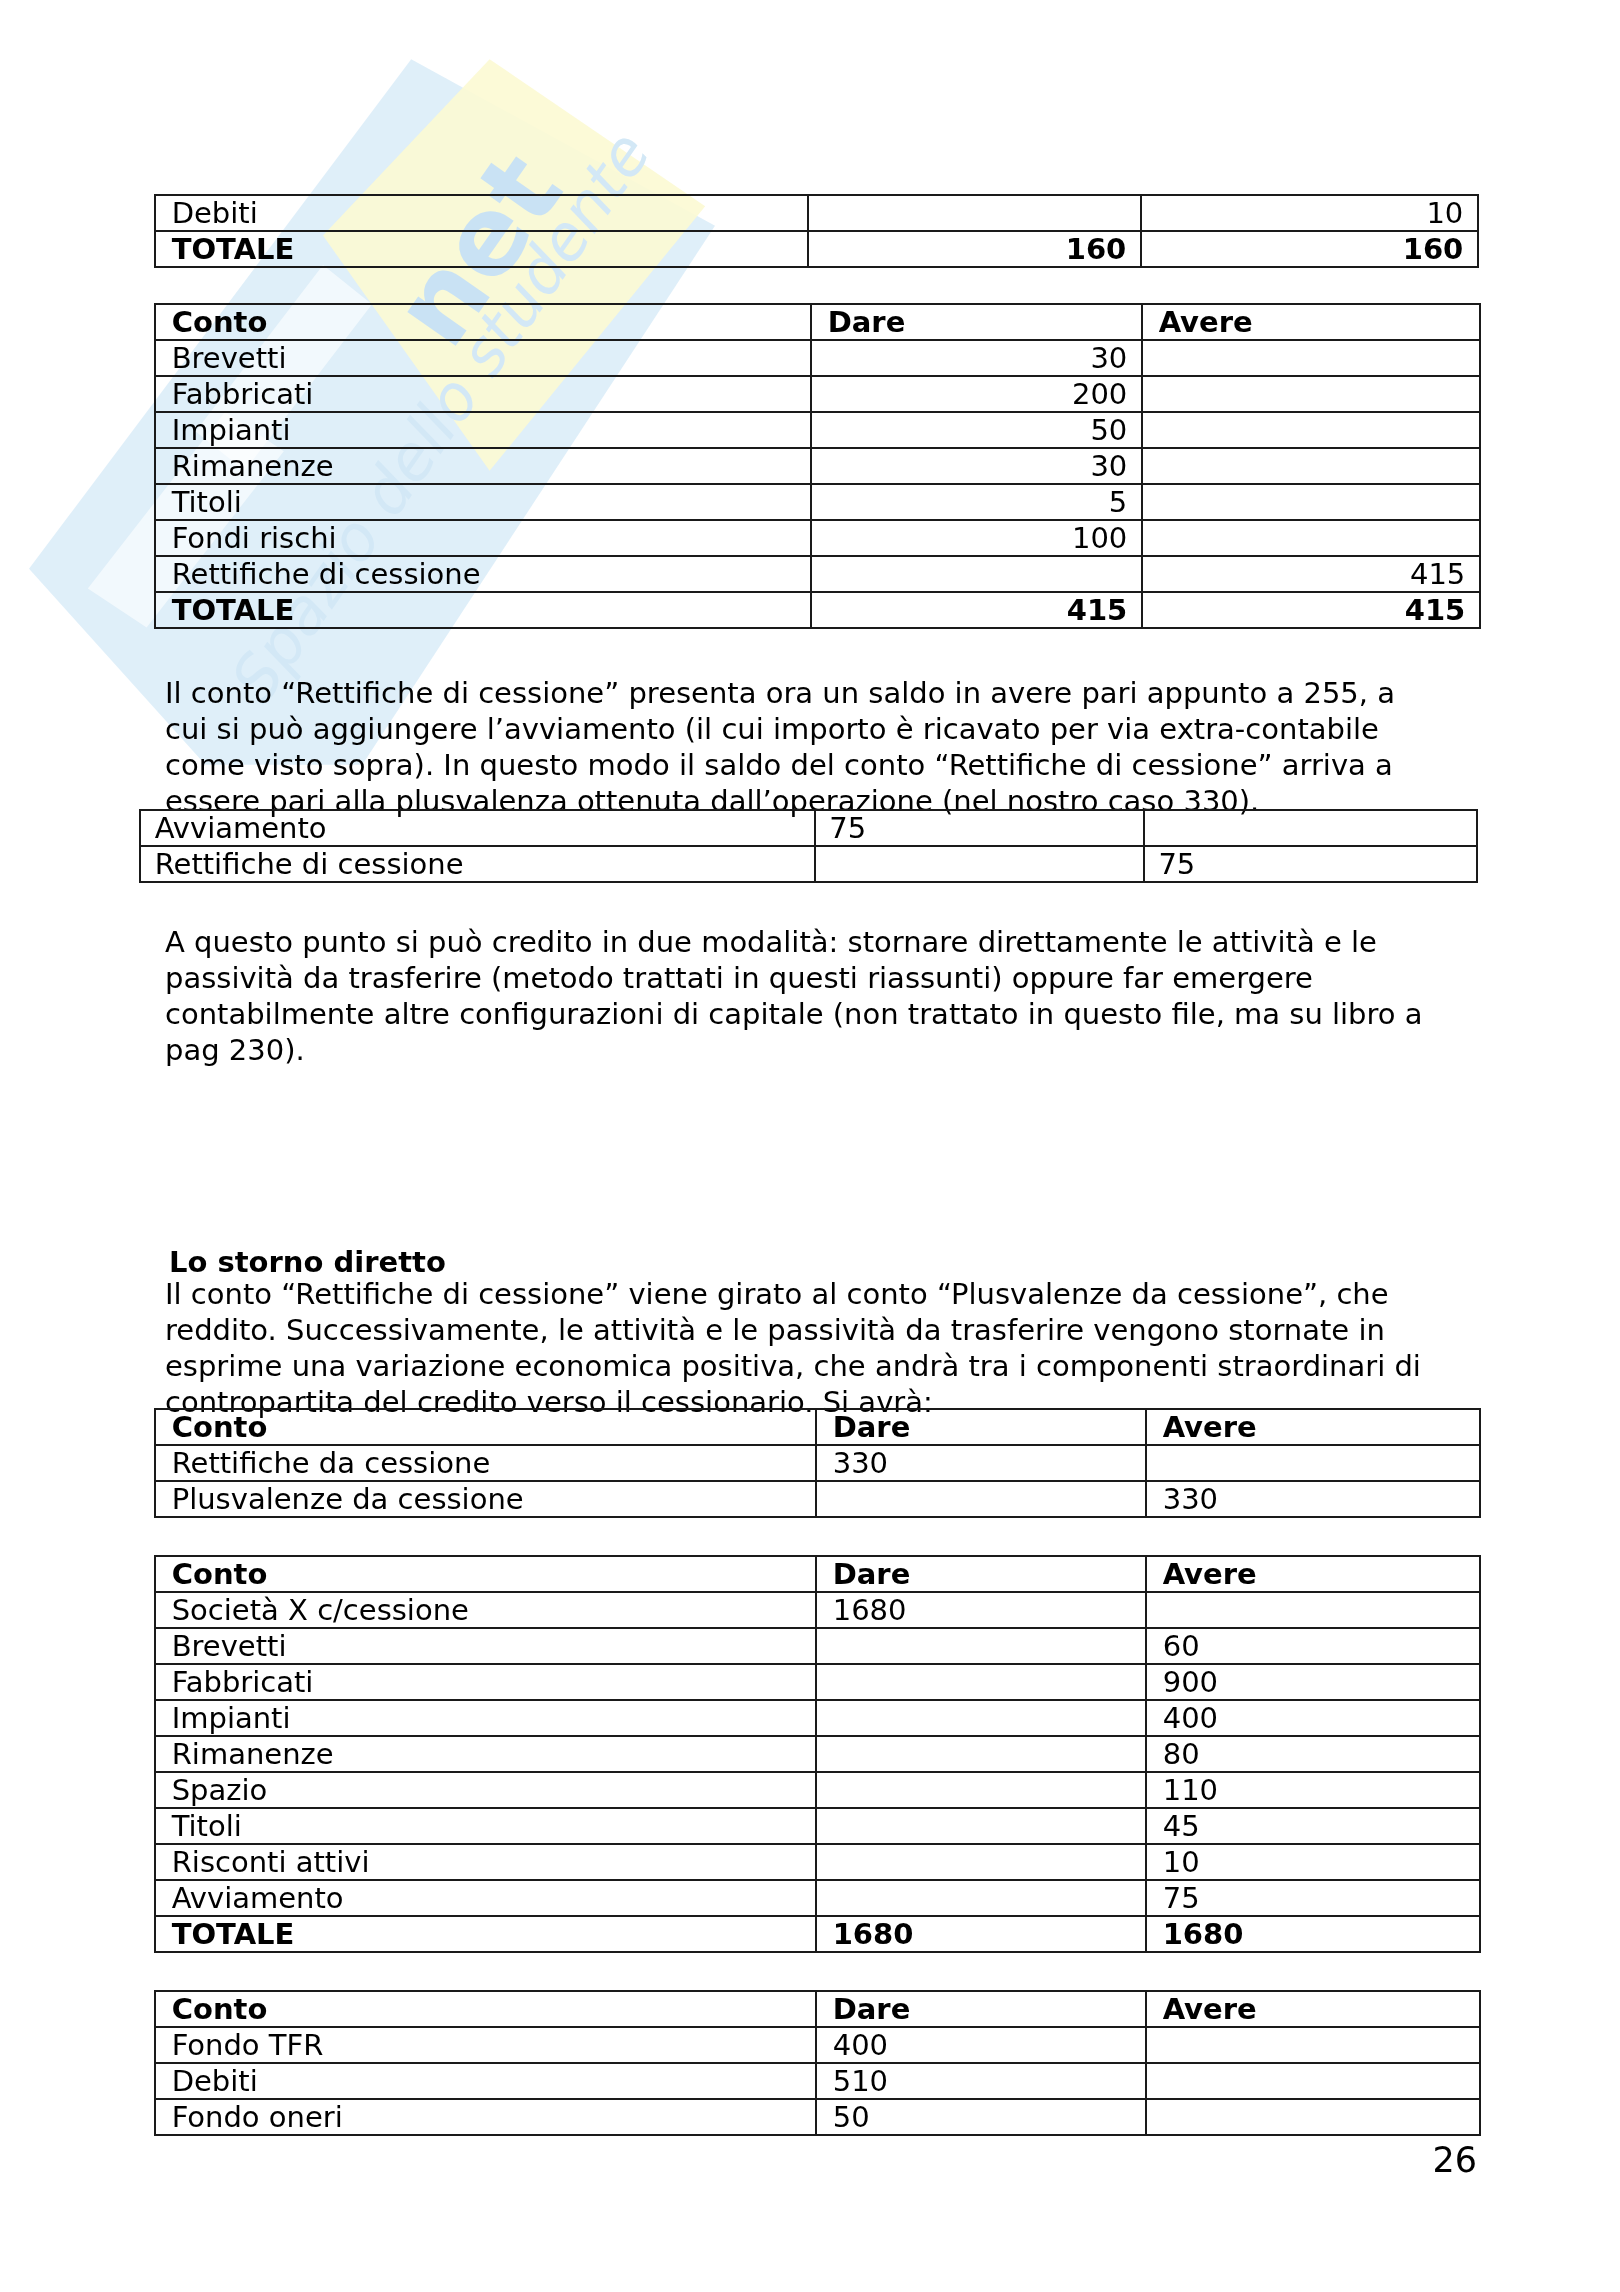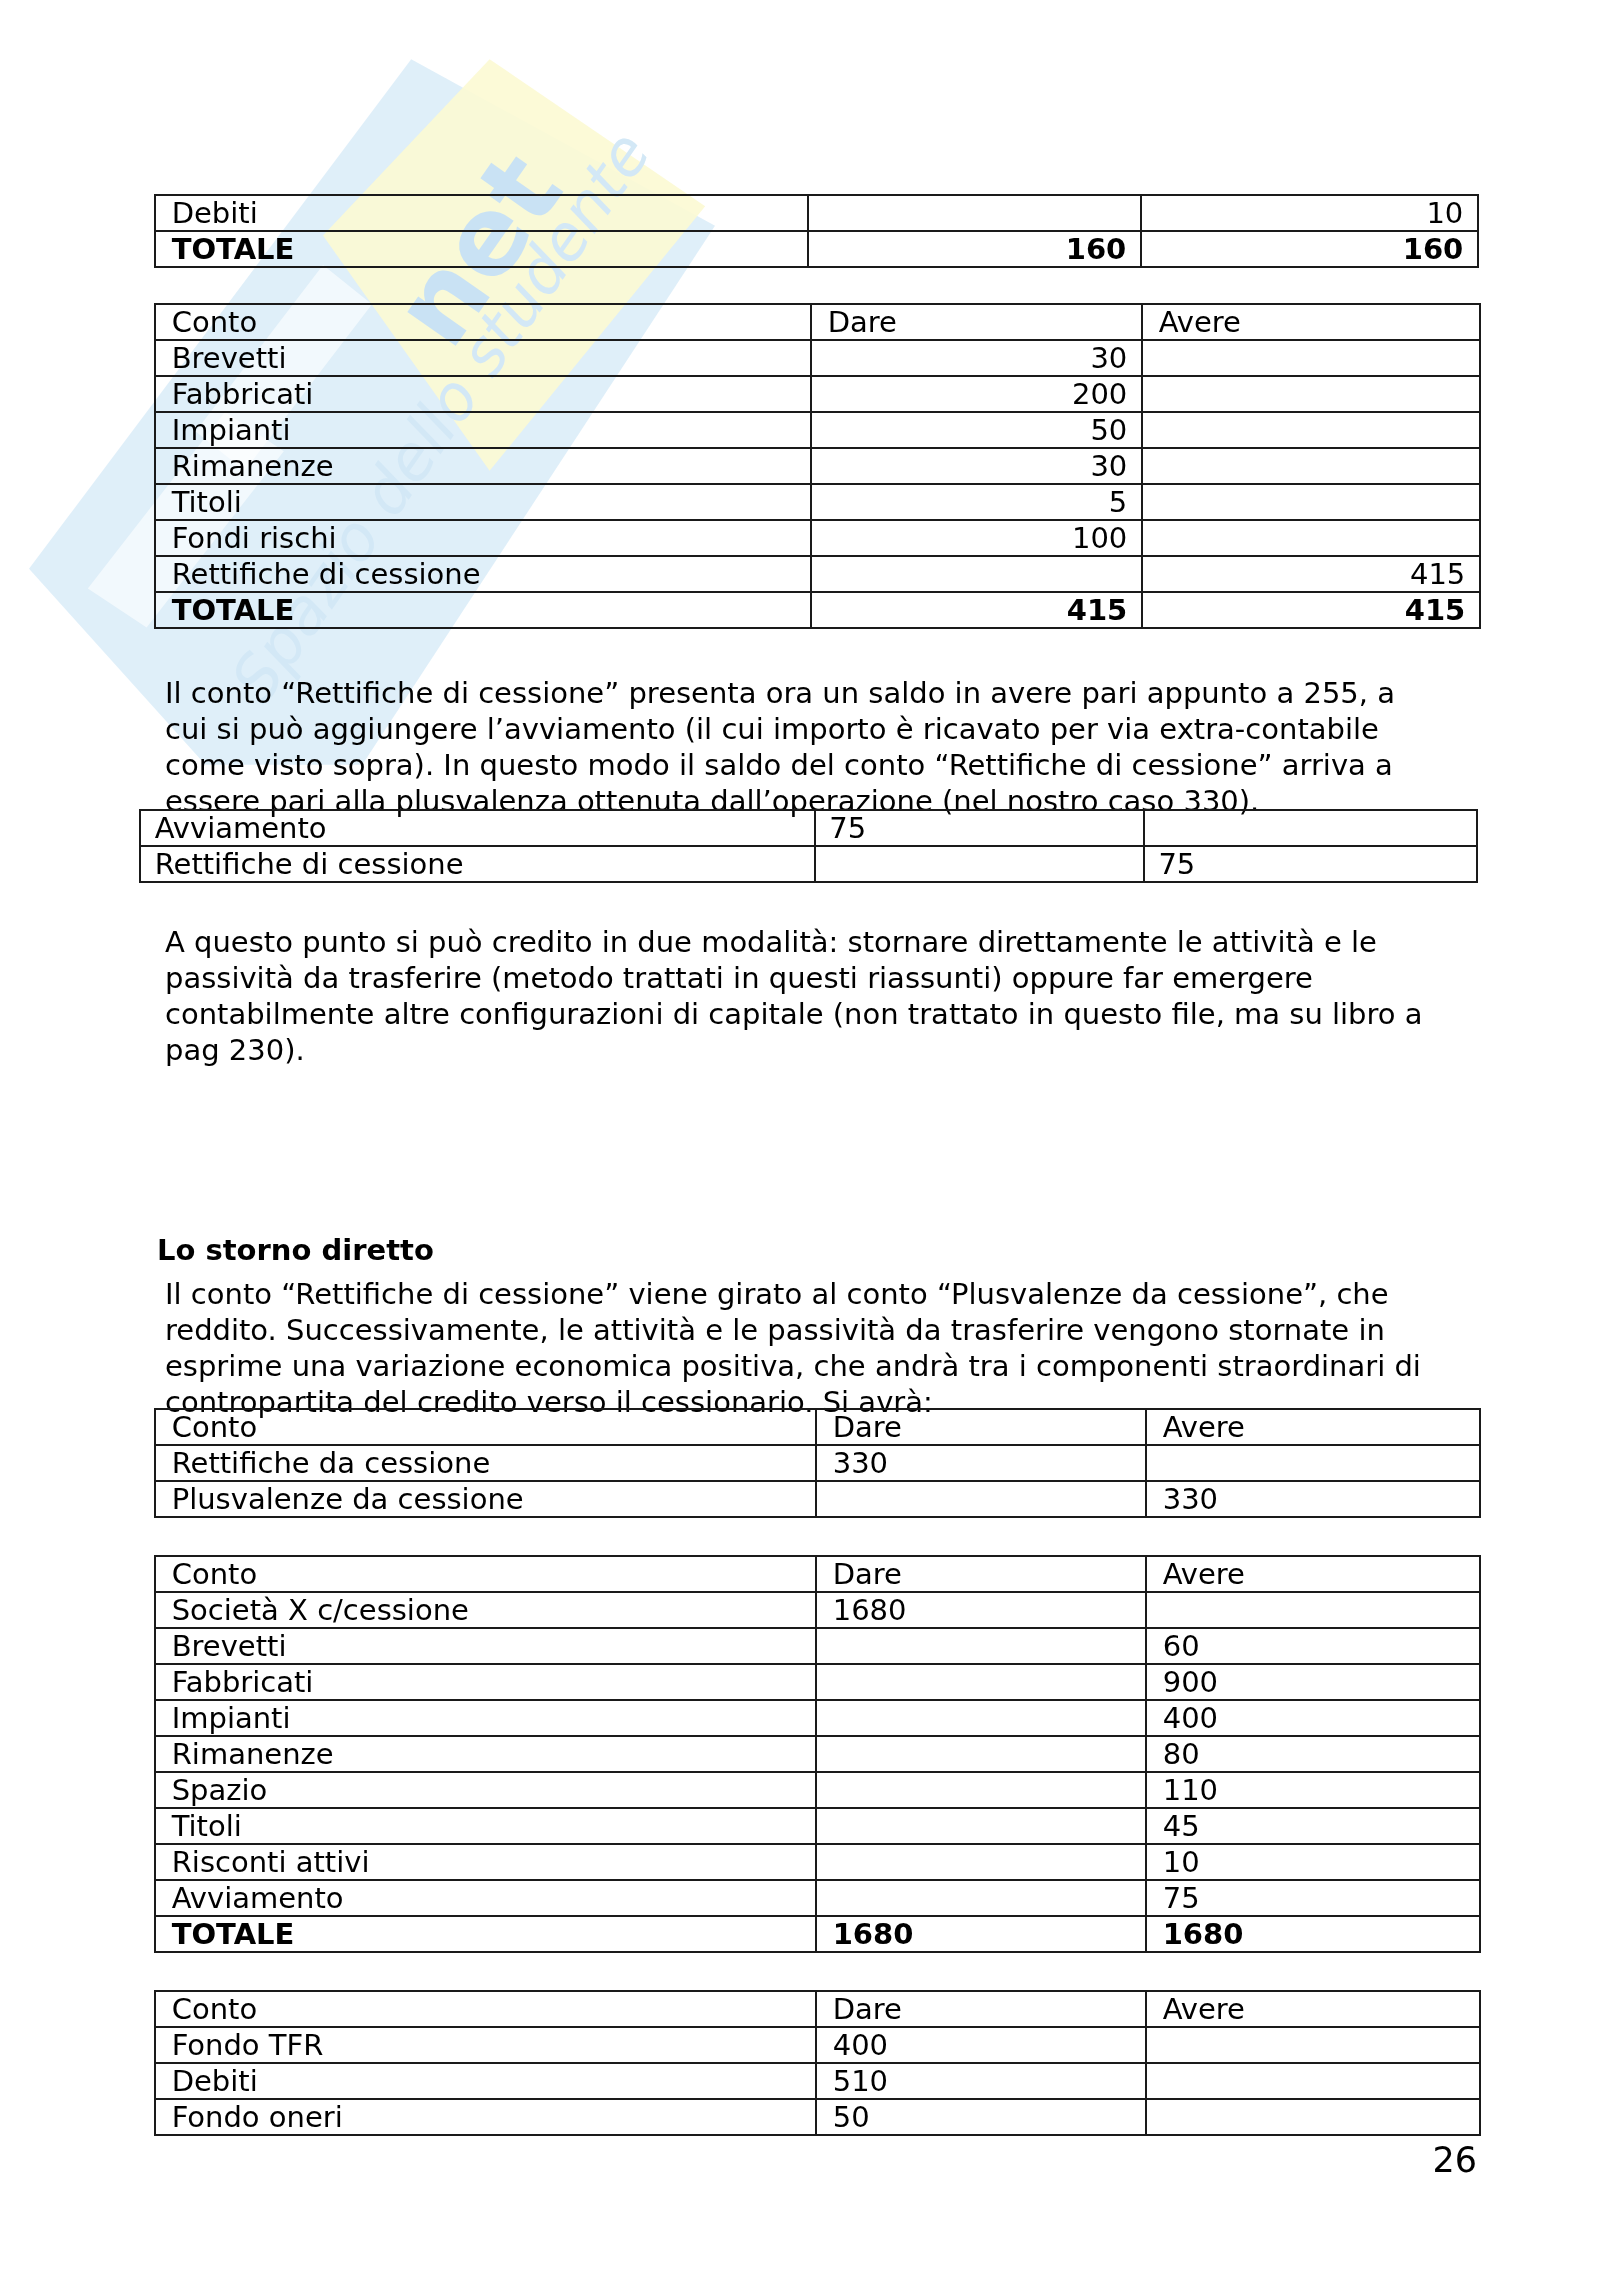--- a/index.html
+++ b/index.html
@@ -15,30 +15,30 @@
   table.ledger {
     position: absolute; border-collapse: collapse; table-layout: fixed;
     font-size: 29px; line-height: 33px;
   }
   table.ledger td {
     border: 2px solid #1a1a1a; padding: 1px 13.7px 0 15.7px; height: 32px;
     white-space: nowrap; overflow: hidden; vertical-align: middle;
   }
   table.ledger td.num { text-align: right; }
   table.ledger tr.bold td { font-weight: bold; }
-  table.ledger tr.head td { font-weight: normal; }
+  table.ledger tr.head td { font-weight: bold; }
   .col1 { width: 649px; } .col2 { width: 331px; } .col3 { width: 335px; }
   
   table.t-avv td { padding-left: 13.7px; }
   table.t-avv .c1 { width: 674px; } table.t-avv .c2 { width: 329px; } table.t-avv .c3 { width: 333px; }
   .para {
     position: absolute; left: 157px; width: 1323px; font-size: 29px; line-height: 36px;
     margin: 8px;
   }
-  .heading { position: absolute; left: 157px; font-size: 29px; font-weight: bold; line-height: 35px; margin: 0; }
+  .heading { position: absolute; left: 157px; font-size: 29px; font-weight: bold; line-height: 35px; margin: 12px; }
   .page-number { position: absolute; right: 143px; top: 2143px; font-size: 35px; line-height: 35px; }
 </style>
 </head>
 <body>
 
 <svg class="watermark" viewBox="0 0 700 720" xmlns="http://www.w3.org/2000/svg">
   <g>
     <polygon points="0,520 390,0 700,170 340,720 180,720" fill="#d9ecf8" opacity="0.85"></polygon>
     <polygon points="300,180 470,0 690,150 470,420" fill="#fcf9d3" opacity="0.9"></polygon>
     <polygon points="60,540 200,360 260,400 120,580" fill="#ffffff" opacity="0.6"></polygon>

